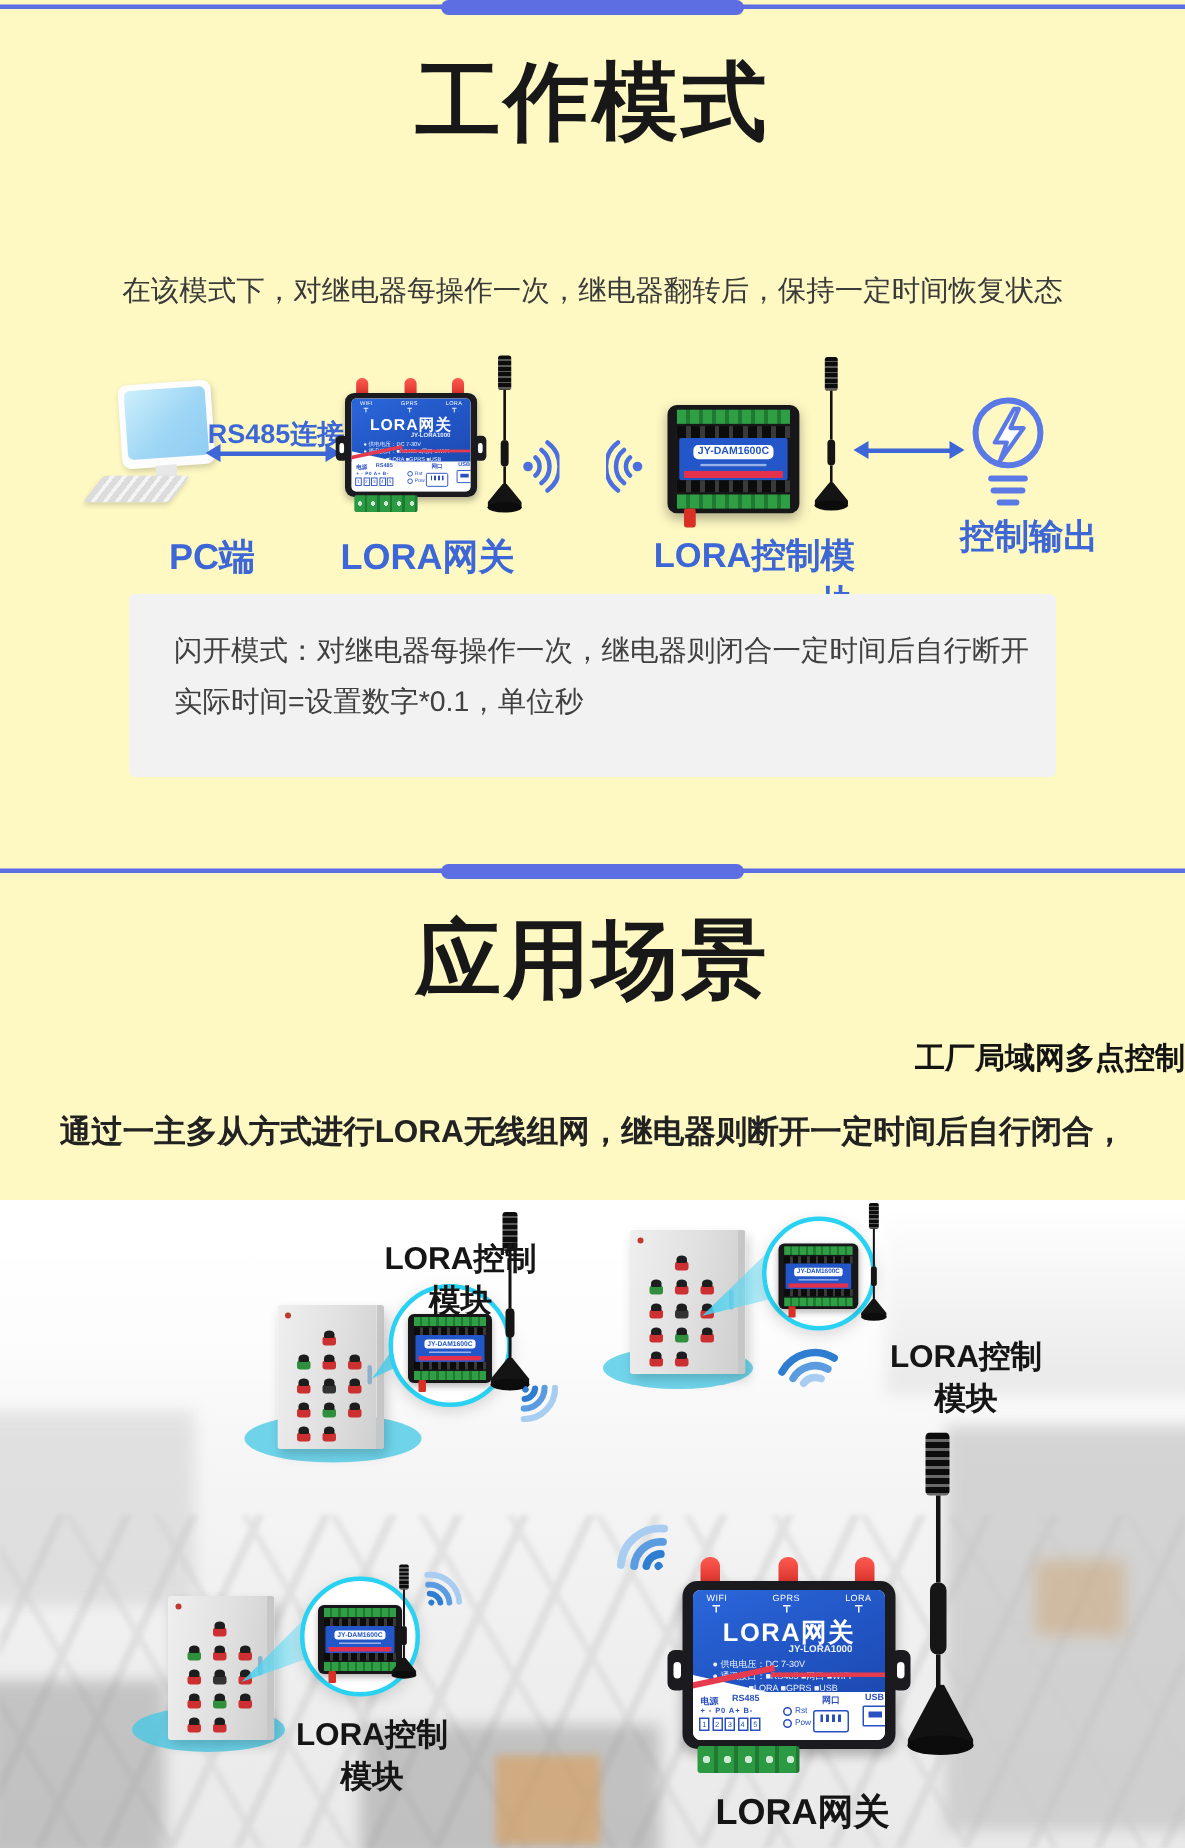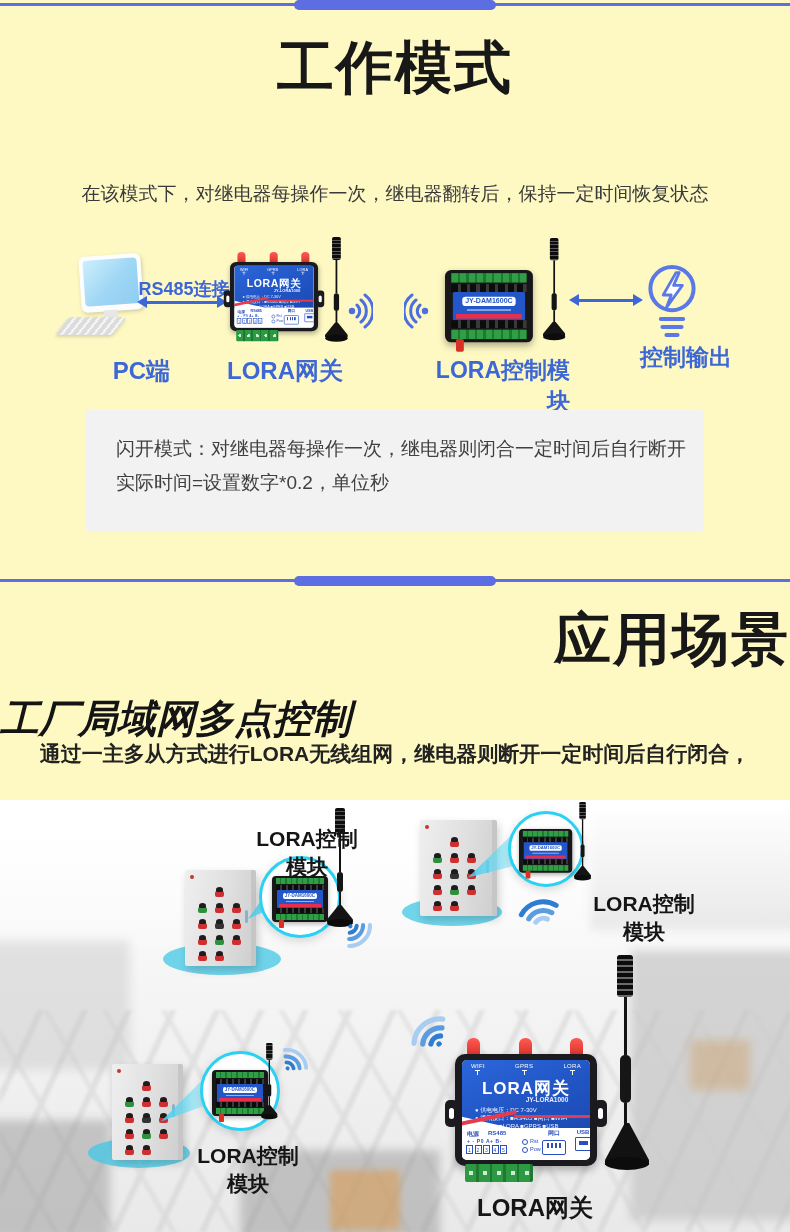--- a/index.html
+++ b/index.html
@@ -7,28 +7,28 @@
         font-family:"Liberation Sans","DejaVu Sans",sans-serif;}
   .abs{position:absolute;}
 
   
   .divider{position:absolute;left:0;width:100%;height:10px;}
   .divider .dline{position:absolute;top:3px;left:0;right:0;height:3px;background:#5d6de2;}
   .divider .dbar{position:absolute;top:0;left:294px;width:202px;height:10px;border-radius:5px;background:#5d6de2;}
 
   
   .h1{position:absolute;left:0;width:100%;text-align:center;font-size:57px;font-weight:bold;color:#181818;letter-spacing:2px;}
-  .h3{position:absolute;left:0;width:100%;text-align:left;font-size:39px;font-weight:bold;color:#141414;font-style:italic;}
+  .h3{position:absolute;left:0;width:100%;text-align:right;font-size:20px;font-weight:bold;color:#141414;}
   .badge{position:absolute;left:0;top:120px;width:232px;height:49px;border-radius:0 26px 26px 0;
          background:linear-gradient(90deg,#84dee2 0%,#c8f2f4 70%,#effbfc 100%);
          color:#0e1d52;font-size:27px;font-weight:bold;line-height:49px;text-align:center;
          padding-left:28px;box-sizing:border-box;letter-spacing:1px;}
   .desc1{position:absolute;left:0;top:181px;width:100%;text-align:center;font-size:19px;color:#3a3a3a;}
   .desc2{position:absolute;left:0;width:100%;text-align:center;font-size:21px;font-weight:bold;color:#222;}
-  .notebox{position:absolute;left:86px;top:410px;width:618px;height:122px;background:#f2f2f2;border-radius:4px;
+  .notebox{position:absolute;left:86px;top:396px;width:618px;height:122px;background:#f2f2f2;border-radius:4px;
            box-sizing:border-box;padding:22px 0 0 30px;font-size:19px;color:#404040;line-height:34px;}
 
   
   .dlabel{position:absolute;text-align:right;font-size:23px;font-weight:bold;color:#3d66d6;}
   .rslabel{position:absolute;left:128px;top:277px;width:112px;text-align:center;font-size:18px;font-weight:bold;color:#3d66d6;}
   .darrow{position:absolute;height:3px;background:#3d66d6;}
   .darrow::before,.darrow::after{content:'';position:absolute;top:-5px;width:0;height:0;border-top:6.5px solid transparent;border-bottom:6.5px solid transparent;}
   .darrow::before{left:-9px;border-right:10px solid #3d66d6;}
   .darrow::after{right:-9px;border-left:10px solid #3d66d6;}
 
@@ -294,29 +294,29 @@
     <line x1="28" y1="92" x2="42" y2="92" stroke="#5b79e6" stroke-width="5" stroke-linecap="round"></line>
   </svg>
 
   <div class="dlabel" style="left:60px;top:355px;width:110px;font-size:24px;">PC端</div>
   <div class="dlabel" style="left:218px;top:355px;width:125px;font-size:24px;">LORA网关</div>
   <div class="dlabel" style="left:415px;top:355px;width:155px;">LORA控制模块</div>
   <div class="dlabel" style="left:632px;top:342px;width:100px;">控制输出</div>
 
   <div class="notebox">
     <div>闪开模式：对继电器每操作一次，继电器则闭合一定时间后自行断开</div>
-    <div>实际时间=设置数字*0.2，单位秒</div>
+    <div>实际时间=设置数字*0.1，单位秒</div>
   </div>
 
   <div class="divider" style="top:576px;">
     <div class="dline"></div>
     <div class="dbar"></div>
   </div>
 
-  <div class="h1" style="top:602px;text-align:right;">应用场景</div>
+  <div class="h1" style="top:602px;">应用场景</div>
   <div class="h3" style="top:692px;">工厂局域网多点控制</div>
   <div class="desc2" style="top:740px;">通过一主多从方式进行LORA无线组网，继电器则断开一定时间后自行闭合，</div>
 
   <div class="scene">
     <div class="fx fx1"></div>
     <div class="fx fx2"></div>
     <div class="fx fx3"></div>
     <div class="fxstripes"></div>
     <div class="fx fx4"></div>
     <div class="fx fx5"></div>

